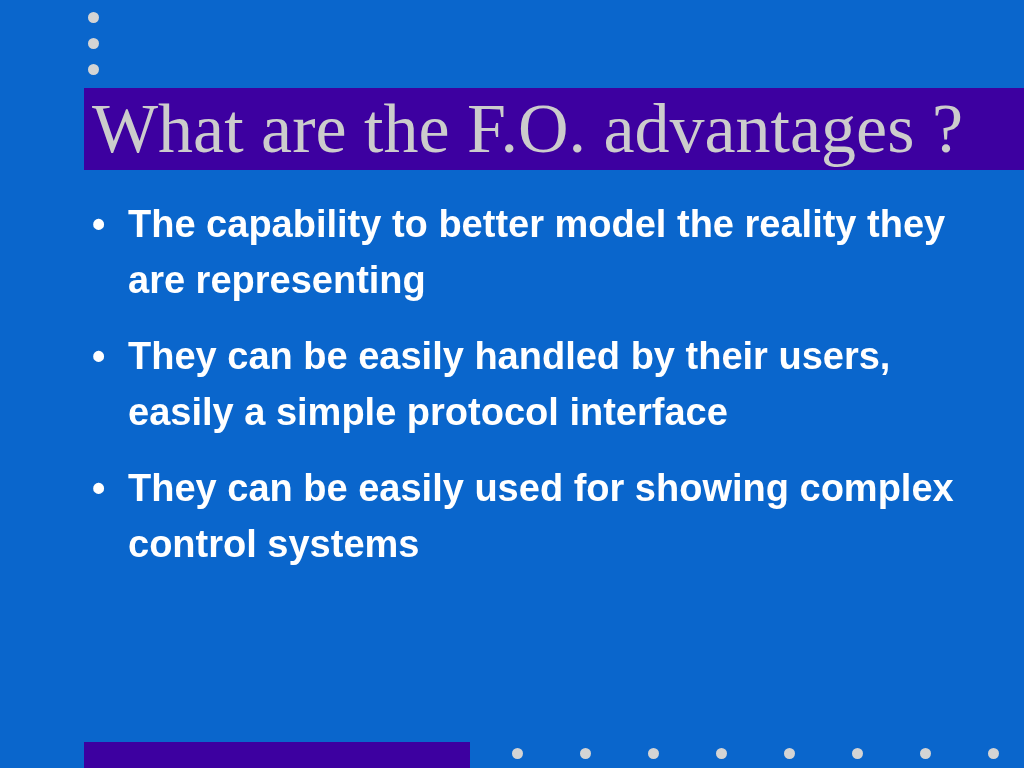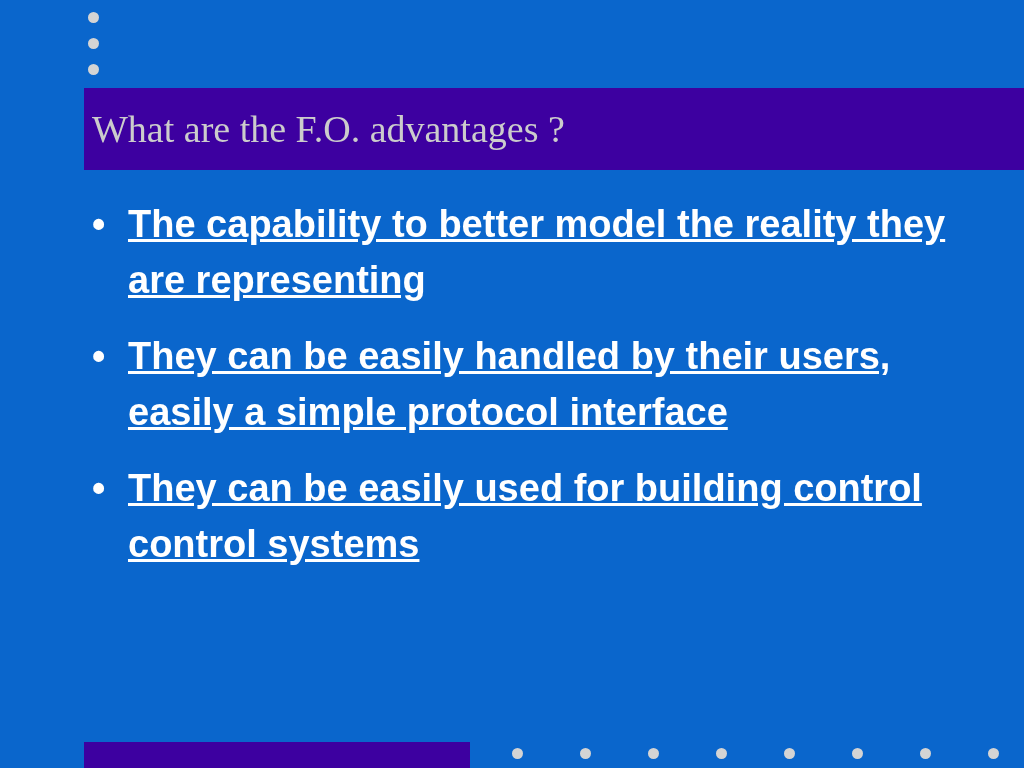--- a/index.html
+++ b/index.html
@@ -63,21 +63,21 @@
   }
 
   #title-text {
     position: absolute;
     left: 8px;
     top: 50%;
     transform: translateY(-50%);
     width: 920px;
     font-family: "Liberation Serif", serif;
     font-weight: normal;
-    font-size: 38px;
+    font-size: 70px;
     line-height: 1.0;
     color: #cccccc;
     white-space: nowrap;
     letter-spacing: 0px;
   }
 
   
   #body {
     position: absolute;
     left: 84px;
@@ -105,21 +105,20 @@
     width: 24px;
     line-height: 56px;
     font-size: 38px;
     font-weight: bold;
     color: #ffffff;
     text-align: left;
   }
 
   .bullet-text {
     display: block;
-    text-decoration: underline;
   }
 
   
   #bottom-band {
     position: absolute;
     left: 84px;
     top: 742px;
     width: 386px;
     height: 26px;
     background: #3d00a0;
@@ -147,21 +146,21 @@
       <span class="bullet-text">The capability to better model the reality they are representing</span>
     </div>
 
     <div class="bullet-row">
       <span class="bullet-marker">•</span>
       <span class="bullet-text">They can be easily handled by their users, easily a simple protocol interface</span>
     </div>
 
     <div class="bullet-row">
       <span class="bullet-marker">•</span>
-      <span class="bullet-text">They can be easily used for building control control systems</span>
+      <span class="bullet-text">They can be easily used for showing complex control systems</span>
     </div>
 
   </div>
 
   <div id="bottom-band"></div>
 
   <div id="bottom-dots">
       <span class="deco-dot" style="left: 512px; top: 0px;"></span>
       <span class="deco-dot" style="left: 580px; top: 0px;"></span>
       <span class="deco-dot" style="left: 648px; top: 0px;"></span>

